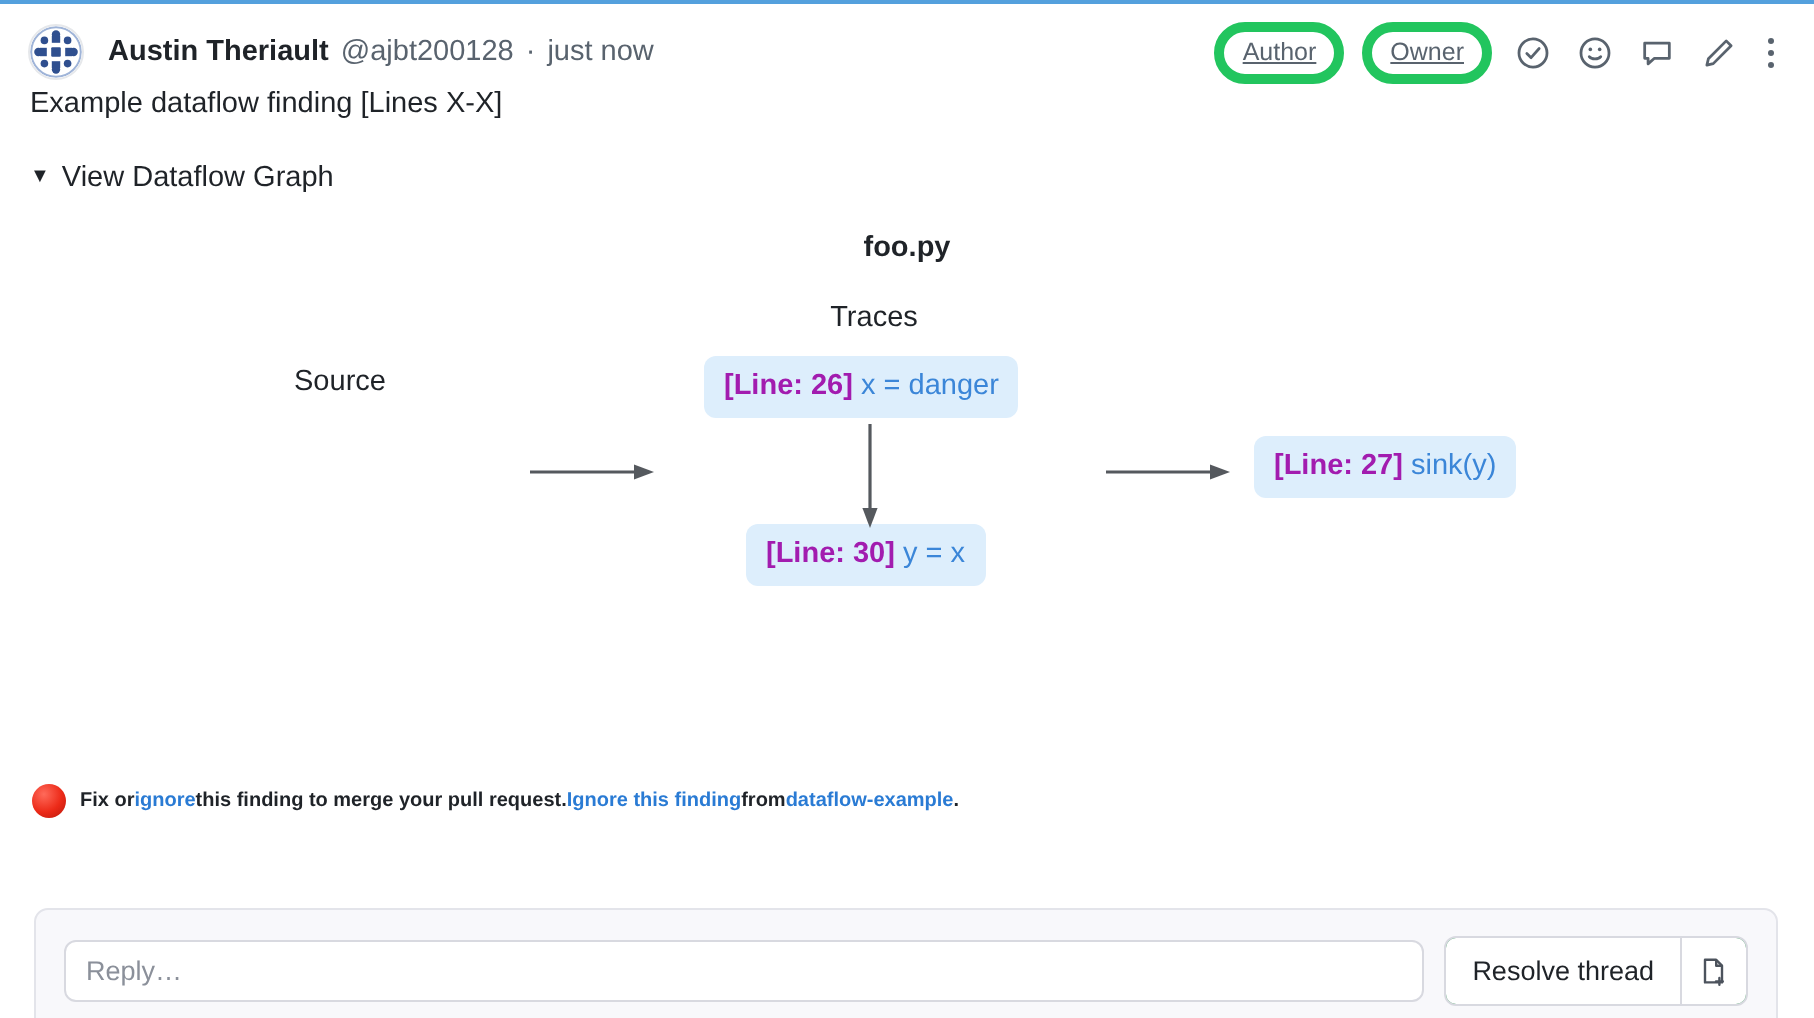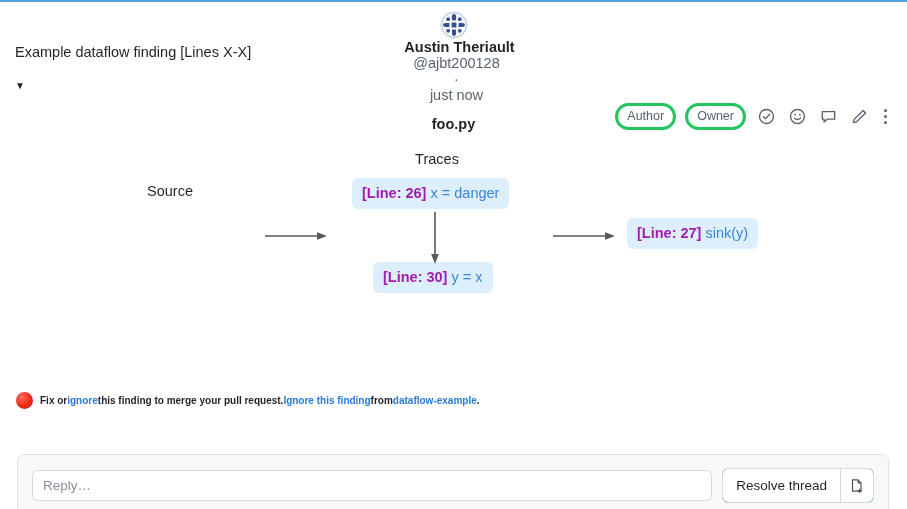--- a/index.html
+++ b/index.html
@@ -25,21 +25,20 @@
   }
 
   
   .comment-header {
     position: absolute;
     top: 11px; left: 14px;
     width: 879px;
     height: 30px;
     display: flex;
     align-items: center;
-    flex-direction: column;
   }
   .avatar {
     width: 28px; height: 28px;
     border-radius: 50%;
     flex: 0 0 28px;
     background: #ffffff;
     border: 1px solid #e6e8eb;
     overflow: hidden;
     box-sizing: border-box;
   }
@@ -68,28 +67,29 @@
     margin-left: 6px;
     white-space: nowrap;
   }
   .header-right {
     margin-left: auto;
     display: flex;
     align-items: center;
     gap: 9px;
   }
   .badge {
-    border: 3px solid #22c55e;
+    border: 5px solid #22c55e;
     border-radius: 999px;
     padding: 2px 9px 3px;
     font-size: 12.5px;
     color: #59636e;
     line-height: 16px;
     background: transparent;
     white-space: nowrap;
+    text-decoration: underline;
   }
   .hicon {
     width: 22px; height: 22px;
     display: flex; align-items: center; justify-content: center;
     color: #59636e;
     cursor: pointer;
   }
   .hicon svg { display: block; }
   .kebab {
     width: 16px; height: 22px;
@@ -346,20 +346,21 @@
         <i></i>
         <i></i>
     </span>
   </div>
 </div>
 
 <div class="finding-title">Example dataflow finding [Lines X-X]</div>
 
 <div class="disclosure">
   <span class="tri">▼</span>
+  <span>View Dataflow Graph</span>
 </div>
 
 <div class="graph">
 
   <div class="file-label">foo.py</div>
 
   <div class="col-label lbl-source">Source</div>
   <div class="col-label lbl-traces">Traces</div>
 
 

